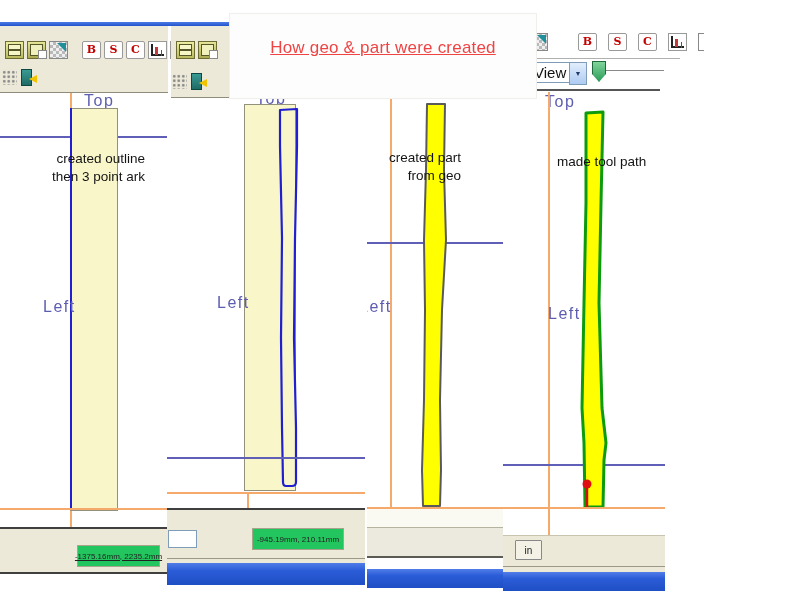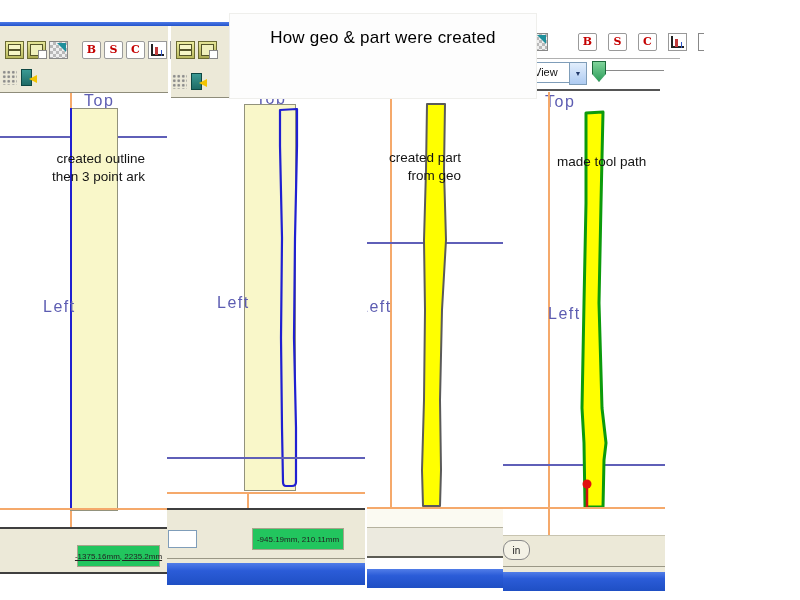--- a/index.html
+++ b/index.html
@@ -43,21 +43,21 @@
   .dot-grid-icon{width:15px;height:15px;
       background-image:radial-gradient(#8a8a8a 1.2px, transparent 1.4px);background-size:4.5px 4.5px;}
   .exit-door-icon::before{content:"";position:absolute;left:1px;top:0;width:9px;height:15px;
       background:linear-gradient(180deg,#3a9a93,#1f6b66);border:1px solid #0e4844;}
   .exit-door-icon::after{content:"";position:absolute;right:0;bottom:2px;width:0;height:0;
       border-top:4px solid transparent;border-bottom:4px solid transparent;border-right:8px solid #f2c400;}
   .partial-icon{width:5px;border-left:1.5px solid #888;border-top:1.5px solid #888;border-bottom:1.5px solid #888;}
 
   
   #title-box{left:229px;top:13px;width:306px;height:84px;background:#fdfdfd;border:1px solid #efefec;z-index:30;}
-  #title-text{margin-top:14px;text-align:center;font-size:17px;color:#000000;letter-spacing:.2px;}
+  #title-text{margin-top:24px;text-align:center;font-size:17px;color:#ef4444;letter-spacing:.2px;text-decoration:underline;}
 
   
   .panel{background:#fff;overflow:hidden;}
   .vlabel{position:absolute;color:var(--label-blue);font-size:16px;letter-spacing:1.5px;}
   .caption{position:absolute;color:#141414;font-size:13.5px;line-height:1.35;white-space:pre-line;text-align:right;}
   .hline-blue{position:absolute;height:2px;background:var(--line-blue);}
   .vline-orange{position:absolute;width:1.5px;background:var(--line-orange);}
   .hline-orange{position:absolute;height:1.5px;background:var(--line-orange);}
   .pale-rect{position:absolute;background:var(--pale-yellow);border:1px solid #92927c;}
   .geo-blue-vline{position:absolute;width:2px;background:var(--outline-blue);}
@@ -65,21 +65,21 @@
   
   .statusbar{position:absolute;background:#ece9d8;}
   .coord-box{position:absolute;background:#22c55e;border:1px solid #a8a48c;
       font-size:8px;color:#222;display:flex;align-items:center;justify-content:center;white-space:nowrap;}
   .blue-bar{position:absolute;background:linear-gradient(180deg,#517de8 0%,var(--accent-blue-bar) 35%,#1f4fc4 100%);}
   .coord-input{position:absolute;background:#fff;border:1px solid #7f9db9;padding:0;font-size:9px;}
   .inner-line{position:absolute;height:1px;background:#9a9786;left:0;right:0;}
 
   
   #view-field{left:528px;top:62px;width:41px;height:19px;background:#fff;border:1px solid #7f9db9;
-      font-size:11px;color:#111;line-height:19px;padding-left:5px;z-index:25;}
+      font-size:15px;color:#111;line-height:19px;padding-left:5px;z-index:25;}
   #view-drop-btn{left:569px;top:62px;width:16px;height:21px;background:linear-gradient(180deg,#e2eefc,#aecbf2);
       border:1px solid #7f9db9;z-index:25;display:flex;align-items:center;justify-content:center;
       font-size:7px;color:#223a6b;}
   #slider-groove{left:604px;top:70px;width:60px;height:1px;background:#8a8a8a;z-index:24;}
   #slider-thumb{left:592px;top:61px;width:12px;height:19px;background:linear-gradient(180deg,#7fd49a,#2f9e5c);
       border:1px solid #1d6b3c;clip-path:polygon(0 0,100% 0,100% 62%,50% 100%,0 62%);z-index:25;}
 </style>
 </head>
 <body>
 
@@ -140,22 +140,22 @@
     <div class="hline-blue" style="left:0;top:376px;width:162px;"></div>
     <svg class="abs" style="left:0;top:0;width:162px;height:425px;pointer-events:none;" viewBox="0 0 162 425">
       <polygon points="83,25 100,24 98,115 96,215 99,320 103,355 101,372 100,419 82,419 81,355 79,320 81,215 83,115" fill="var(--part-yellow)" stroke="var(--toolpath-green)" stroke-width="3" stroke-linejoin="round"></polygon>
       <line x1="84" y1="396" x2="84" y2="419" stroke="#cc1111" stroke-width="2.5"></line>
       <circle cx="84" cy="396" r="4.5" fill="var(--marker-red)"></circle>
     </svg>
     <div class="caption" style="left:54px;top:65px;">made tool path</div>
     <div class="vlabel" style="left:45px;top:217px;">Left</div>
     <div class="hline-orange" style="left:0;top:419px;width:162px;"></div>
     <div class="statusbar" style="left:0;top:447px;width:162px;height:37px;border-top:1px solid #c8c4b0;">
-      <button style="position:absolute;left:0;top:4px;width:27px;height:20px;border:1px solid #888;
-                     border-radius:9px;background:#f4f2e6;font-size:10px;color:#222;padding:0;">in</button>
+      <button style="position:absolute;left:12px;top:4px;width:27px;height:20px;border:1px solid #888;
+                     border-radius:1px;background:#f4f2e6;font-size:10px;color:#222;padding:0;">in</button>
       <div class="inner-line" style="top:30px;"></div>
     </div>
     <div class="blue-bar" style="left:0;top:484px;width:162px;height:19px;"></div>
   </div>
 
   <div class="abs blue-topline" style="left:0;top:22px;width:230px;z-index:20;"></div>
   <div class="abs tbar" style="left:0;top:26px;width:168px;height:66px;z-index:20;">
     <div class="tbar-row" style="left:5px;top:15px;">
         <span class="icon cabinet-icon"></span>
         <span class="icon cabinet2-icon"></span>

